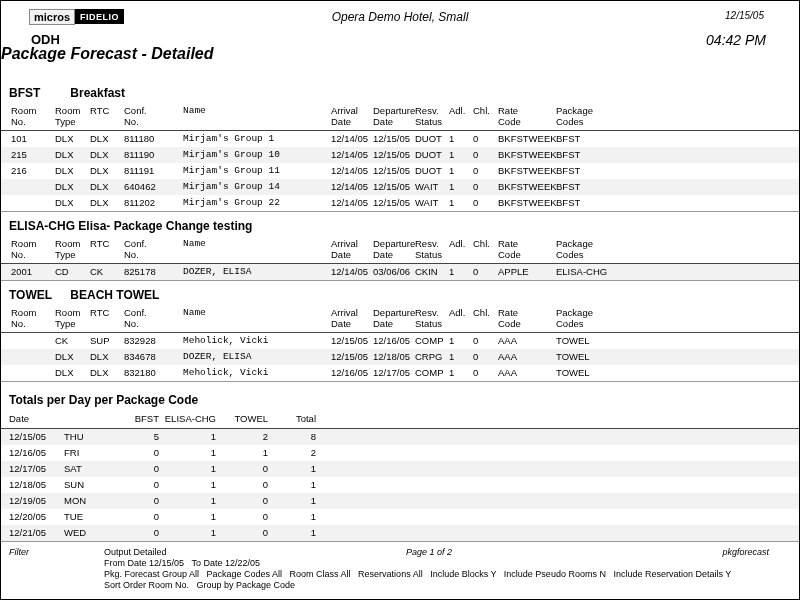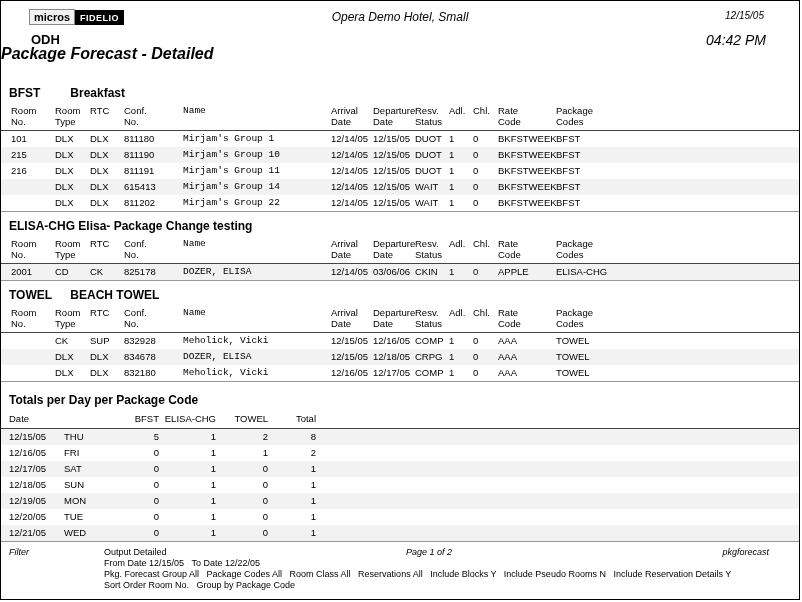--- a/index.html
+++ b/index.html
@@ -1,21 +1,21 @@
 <!DOCTYPE html>
 <html><head>
 <meta charset="utf-8">
 <style>
   * { margin:0; padding:0; box-sizing:border-box; }
   html,body { background:#fff; font-family:"Liberation Sans", sans-serif; color:#000; }
   .page { position:relative; width:800px; height:600px; border:1px solid #000; background:#fff; overflow:hidden; }
 
   
   .report-header { position:relative; height:78px; }
-  .logo { position:absolute; left:28px; top:8px; display:flex; align-items:center;border-radius:6px; }
+  .logo { position:absolute; left:28px; top:8px; display:flex; align-items:flex-start;border-radius:6px; }
   .logo-micros { border:1px solid #888; background:#f2f2f2; color:#000; font-weight:bold; font-size:11px; padding:1px 4px; }
   .logo-fidelio { background:#000; color:#fff; font-weight:bold; font-size:9px; padding:3px 5px 2px 5px; letter-spacing:.5px; }
   .property-code { position:absolute; left:30px; top:31px; font-weight:bold; font-size:13px; }
   .hotel-name { position:absolute; left:0; right:0; top:9px; text-align:center; font-style:italic; font-size:12px; }
   .hdr-date { position:absolute; right:35px; top:9px; font-style:italic; font-size:10px; }
   .hdr-time { position:absolute; right:33px; top:31px; font-style:italic; font-size:14px; }
   .report-title { position:absolute; left:0; right:0; top:44px; text-align:left; font-weight:bold; font-style:italic; font-size:16px; }
 
   
   .section { margin-top:2px; }
@@ -155,21 +155,21 @@
             <div class="col c7">DUOT</div>
             <div class="col c8">1</div>
             <div class="col c9">0</div>
             <div class="col c10">BKFSTWEEKI</div>
             <div class="col c11">BFST</div>
           </div>
           <div class="detail-row shaded">
             <div class="col c0"></div>
             <div class="col c1">DLX</div>
             <div class="col c2">DLX</div>
-            <div class="col c3">615413</div>
+            <div class="col c3">640462</div>
             <div class="col c4">Mirjam's Group 14</div>
             <div class="col c5">12/14/05</div>
             <div class="col c6">12/15/05</div>
             <div class="col c7">WAIT</div>
             <div class="col c8">1</div>
             <div class="col c9">0</div>
             <div class="col c10">BKFSTWEEKI</div>
             <div class="col c11">BFST</div>
           </div>
           <div class="detail-row">

